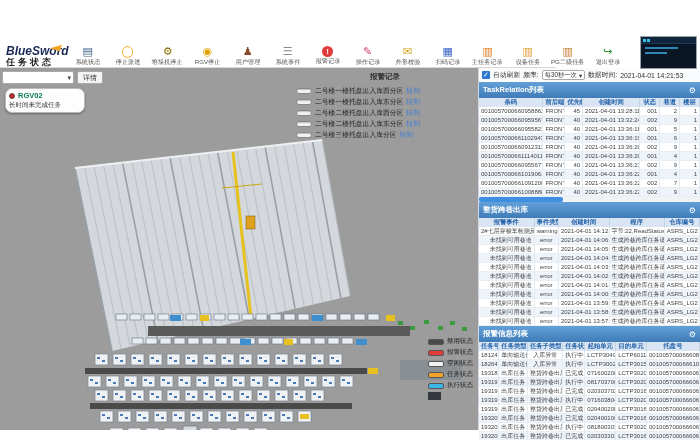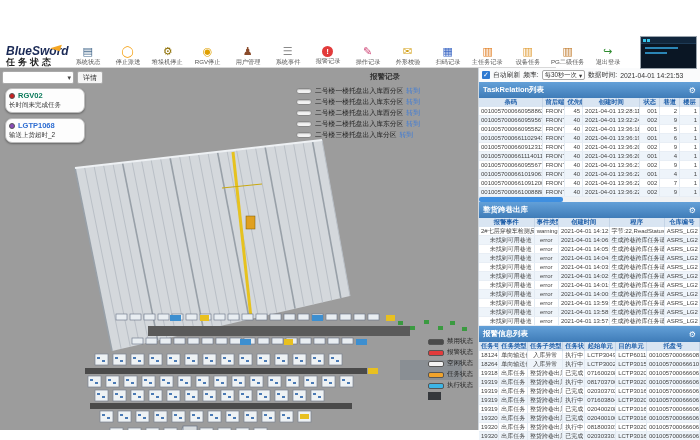--- a/index.html
+++ b/index.html
@@ -434,27 +434,20 @@
     </div>
 
     <div class="alerts" id="alerts">
         <div class="acard">
           <div class="row1">
             <span class="adot" style="background: rgb(204, 32, 32);"></span>
             <span class="aname" style="color: rgb(10, 122, 90);">RGV02</span>
           </div>
           <div class="amsg">长时间未完成任务</div>
         </div>
-        <div class="acard">
-          <div class="row1">
-            <span class="adot" style="background: rgb(138, 74, 184);"></span>
-            <span class="aname" style="color: rgb(46, 109, 210);">LGTP1068</span>
-          </div>
-          <div class="amsg">输送上货超时_2</div>
-        </div>
       </div>
 
     <div class="zones" id="zones">
       <div class="zones-title">报警记录</div>
     <div class="zrow">
           <span class="zcheck"></span>
           <span class="zlabel">二号楼一楼托盘出入库西分区</span>
           <span class="zgo">转到</span>
         </div>
         <div class="zrow">

